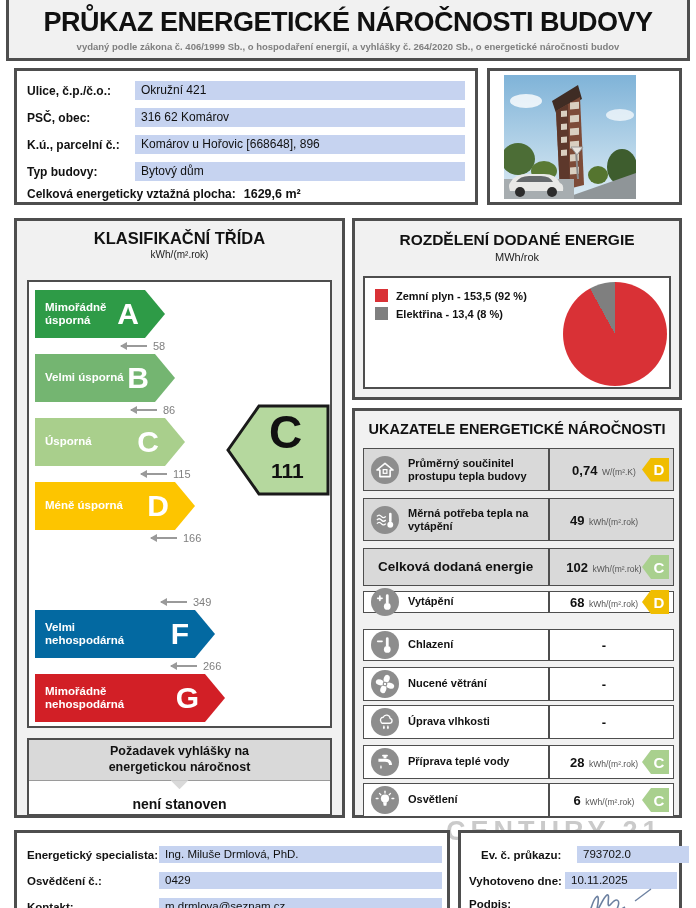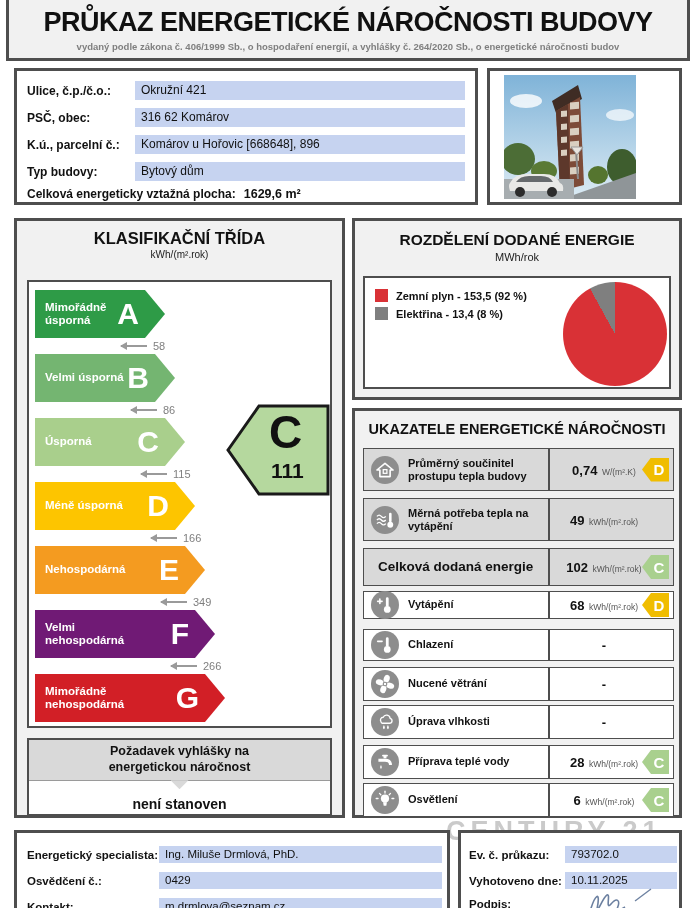--- a/index.html
+++ b/index.html
@@ -185,30 +185,26 @@
 
       <div class="cls-arrow" style="left: 6px; top: 200px; width: 160px; background-color: rgb(253, 197, 0);">
         <span class="cls-label">Méně úsporná</span>
         <span class="cls-letter">D</span>
       </div>
       <div class="th" style="left:122px;top:250px;">
         <span class="th-line"></span>
         <span>166</span>
       </div>
 
-      <div class="cls-arrow" style="left: 6px; top: 264px; width: 170px; background-color: rgb(244, 155, 32);">
-        <span class="cls-label">Nehospodárná</span>
-        <span class="cls-letter">E</span>
-      </div>
       <div class="th" style="left:132px;top:314px;">
         <span class="th-line"></span>
         <span>349</span>
       </div>
 
-      <div class="cls-arrow" style="left: 6px; top: 328px; width: 180px; background-color: #701a75;">
+      <div class="cls-arrow" style="left: 6px; top: 328px; width: 180px; background-color: #0369a1;">
         <span class="cls-label">Velmi nehospodárná</span>
         <span class="cls-letter">F</span>
       </div>
       <div class="th" style="left:142px;top:378px;">
         <span class="th-line"></span>
         <span>266</span>
       </div>
 
       <div class="cls-arrow" style="left: 6px; top: 392px; width: 190px; background-color: rgb(210, 31, 38);">
         <span class="cls-label">Mimořádně nehospodárná</span>
@@ -281,21 +277,21 @@
       <span class="val-wrap"><span class="val">49</span> <span class="unit">kWh/(m².rok)</span></span>
     </div>
 
     <div class="ind-row shaded" style="top:137px;height:38px;">
       <span class="ind-label big">Celková dodaná energie</span>
       <span class="ind-div"></span>
       <span class="val-wrap"><span class="val">102</span> <span class="unit">kWh/(m².rok)</span></span>
       <span class="badge" style="background-color: rgb(169, 208, 142);">C</span>
     </div>
 
-    <div class="ind-row" style="top:180px;height:28px;text-decoration:underline;">
+    <div class="ind-row" style="top:180px;height:22px;text-decoration:underline;">
       <span class="ind-icon">
         <svg width="22" height="22" viewBox="0 0 30 30">
             <path d="M5 10 H11 M8 7 V13" stroke="#fff" stroke-width="2.2" stroke-linecap="round"></path>
             <rect x="16.2" y="4.5" width="3.8" height="13" rx="1.9" fill="#fff"></rect>
             <circle cx="18.1" cy="21" r="4.6" fill="#fff"></circle>
           </svg>
       </span>
       <span class="ind-label">Vytápění</span>
       <span class="ind-div"></span>
       <span class="val-wrap"><span class="val">68</span> <span class="unit">kWh/(m².rok)</span></span>
@@ -391,21 +387,21 @@
       <span class="fo-lab" style="width:132px;">Osvědčení č.:</span>
       <span class="fo-val" style="width:283px;">0429</span>
     </div>
     <div class="fo-row" style="left:10px;top:65px;">
       <span class="fo-lab" style="width:132px;">Kontakt:</span>
       <span class="fo-val" style="width:283px;">m.drmlova@seznam.cz</span>
     </div>
   </div>
 
   <div class="box" style="left:458px;top:830px;width:224px;height:88px;">
-    <div class="fo-row" style="left:8px;top:13px;">
+    <div class="fo-row" style="left:20px;top:13px;">
       <span class="fo-lab" style="width:96px;">Ev. č. průkazu:</span>
       <span class="fo-val" style="width:112px;">793702.0</span>
     </div>
     <div class="fo-row" style="left:8px;top:39px;">
       <span class="fo-lab" style="width:96px;">Vyhotoveno dne:</span>
       <span class="fo-val" style="width:112px;">10.11.2025</span>
     </div>
     <div class="fo-row" style="left:8px;top:65px;">
       <span class="fo-lab" style="width:96px;">Podpis:</span>
     </div>

